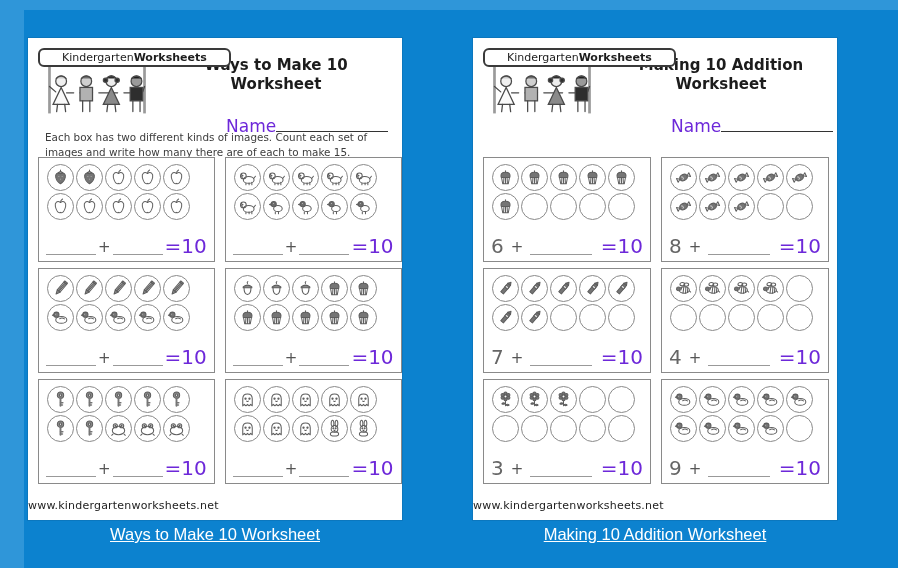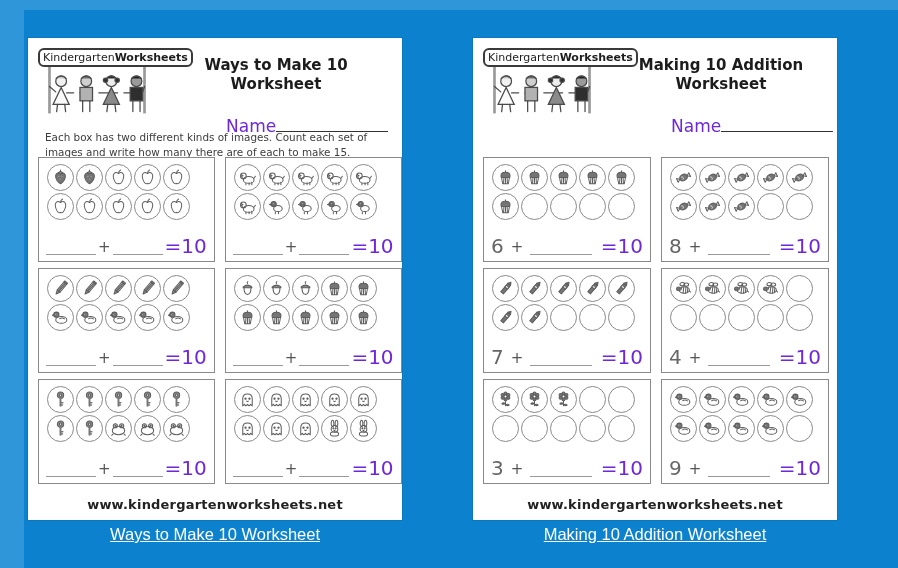--- a/index.html
+++ b/index.html
@@ -5,21 +5,21 @@
   html,body{margin:0;padding:0;}
   .canvas{position:relative;width:898px;height:568px;background:#0c82cf;overflow:hidden;
     font-family:"DejaVu Sans",sans-serif;}
   .edge-top{position:absolute;top:0;left:0;right:0;height:10px;background:#2f96d9;}
   .edge-left{position:absolute;top:0;left:0;bottom:0;width:24px;background:#2f96d9;}
   .page{position:absolute;top:38px;width:374px;height:482px;background:#ffffff;
     box-shadow:0 0 0 1px rgba(0,0,0,0.08);}
   #page-left{left:28px;}
   #page-right{left:473px;width:364px;}
   .logo{position:absolute;left:10px;top:8px;}
-  .sign{display:inline-block;border:2px solid #3a3a3a;border-radius:6px;padding:1px 3px;
+  .sign{display:inline-block;border:2px solid #3a3a3a;border-radius:6px;padding:1px 22px;
     background:#fff;font-size:11px;color:#1d1d1d;white-space:nowrap;position:relative;z-index:2;}
   .sign .bold{font-weight:bold;}
   .kids{display:block;margin:-2px 0 0 4px;}
   .title{position:absolute;left:132px;top:18px;width:232px;text-align:center;
     font-size:15px;font-weight:600;color:#1c1c1c;line-height:1.25;}
   .name-row{position:absolute;left:198px;top:78px;font-size:17px;color:#6d28d9;}
   .name-line{display:inline-block;width:112px;height:13px;border-bottom:1.3px solid #333;}
   .instructions{position:absolute;left:17px;top:92px;width:346px;
     font-size:10.4px;color:#3c3c3c;line-height:1.4;}
   .grid{position:absolute;left:10px;top:119px;right:10px;display:grid;
@@ -28,22 +28,22 @@
     display:flex;flex-direction:column;padding:5px 7px 6px;box-sizing:border-box;}
   .circles{display:flex;flex-wrap:wrap;width:152px;}
   .circle{width:25px;height:25px;border:1.5px solid #8a8a8a;border-radius:50%;
     margin:1px;display:flex;align-items:center;justify-content:center;box-sizing:content-box;}
   .equation{margin-top:auto;display:flex;align-items:flex-end;}
   .blank{display:inline-block;width:50px;height:12px;border-bottom:1.5px solid #999;}
   .blank.wide{width:62px;}
   .plus{font-size:15px;color:#555;line-height:1.1;}
   .lead{font-size:20px;color:#666;line-height:0.9;}
   .result{font-size:20px;color:#6d28d9;line-height:0.9;margin-left:auto;}
-  .footer-url{position:absolute;bottom:8px;left:0;right:0;text-align:center;
-    font-size:13px;font-weight:bold;color:#222;letter-spacing:0.2px;}
+  .footer-url{position:absolute;bottom:8px;left:0;right:0;
+    font-size:11px;font-weight:normal;color:#222;letter-spacing:0.2px;}
   .link-row{position:absolute;top:525px;text-align:center;}
   #link-left{left:28px;width:374px;}
   #link-right{left:473px;width:364px;}
   .link{color:#ffffff;font-family:"Liberation Sans",sans-serif;font-size:16.5px;
     text-decoration:underline;cursor:pointer;}
 </style>
 </head>
 <body>
 
 <div class="canvas">

